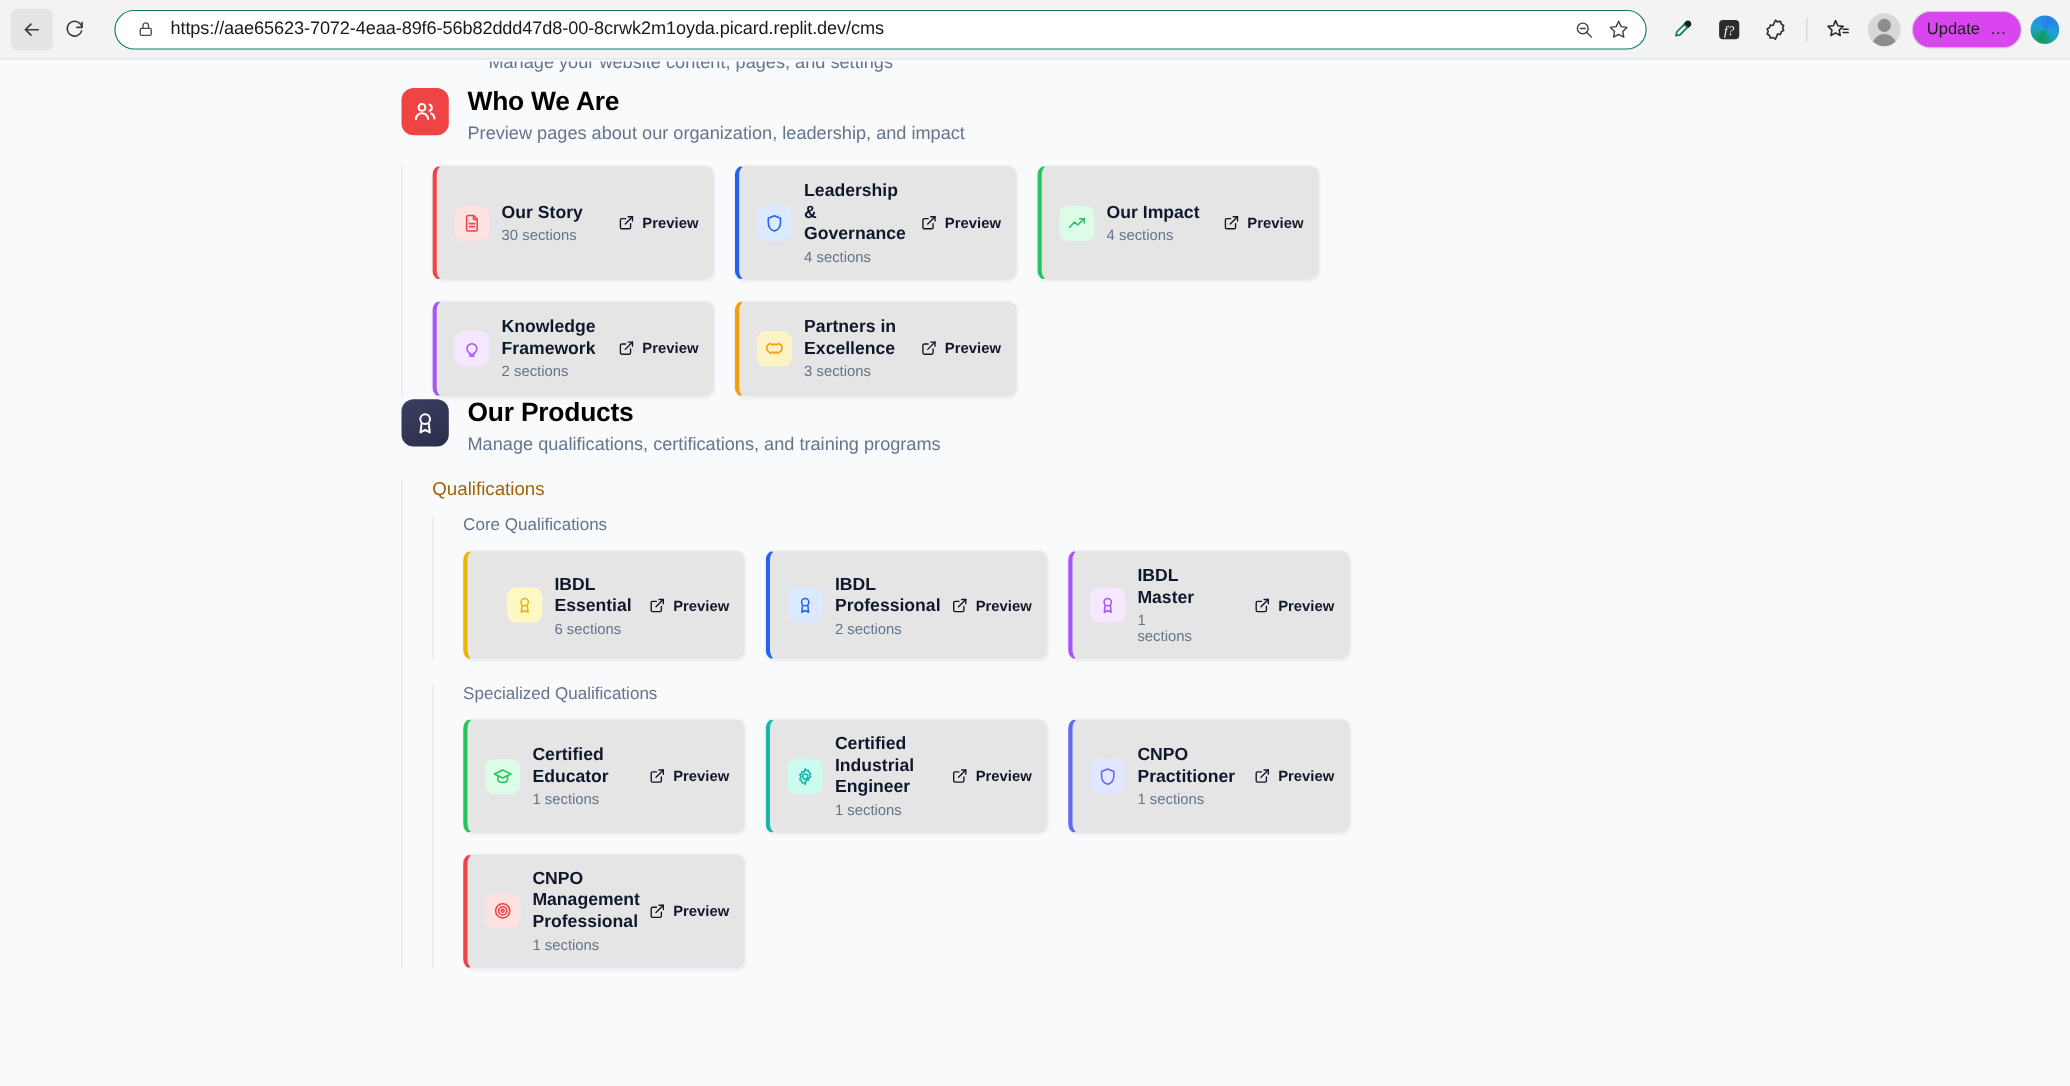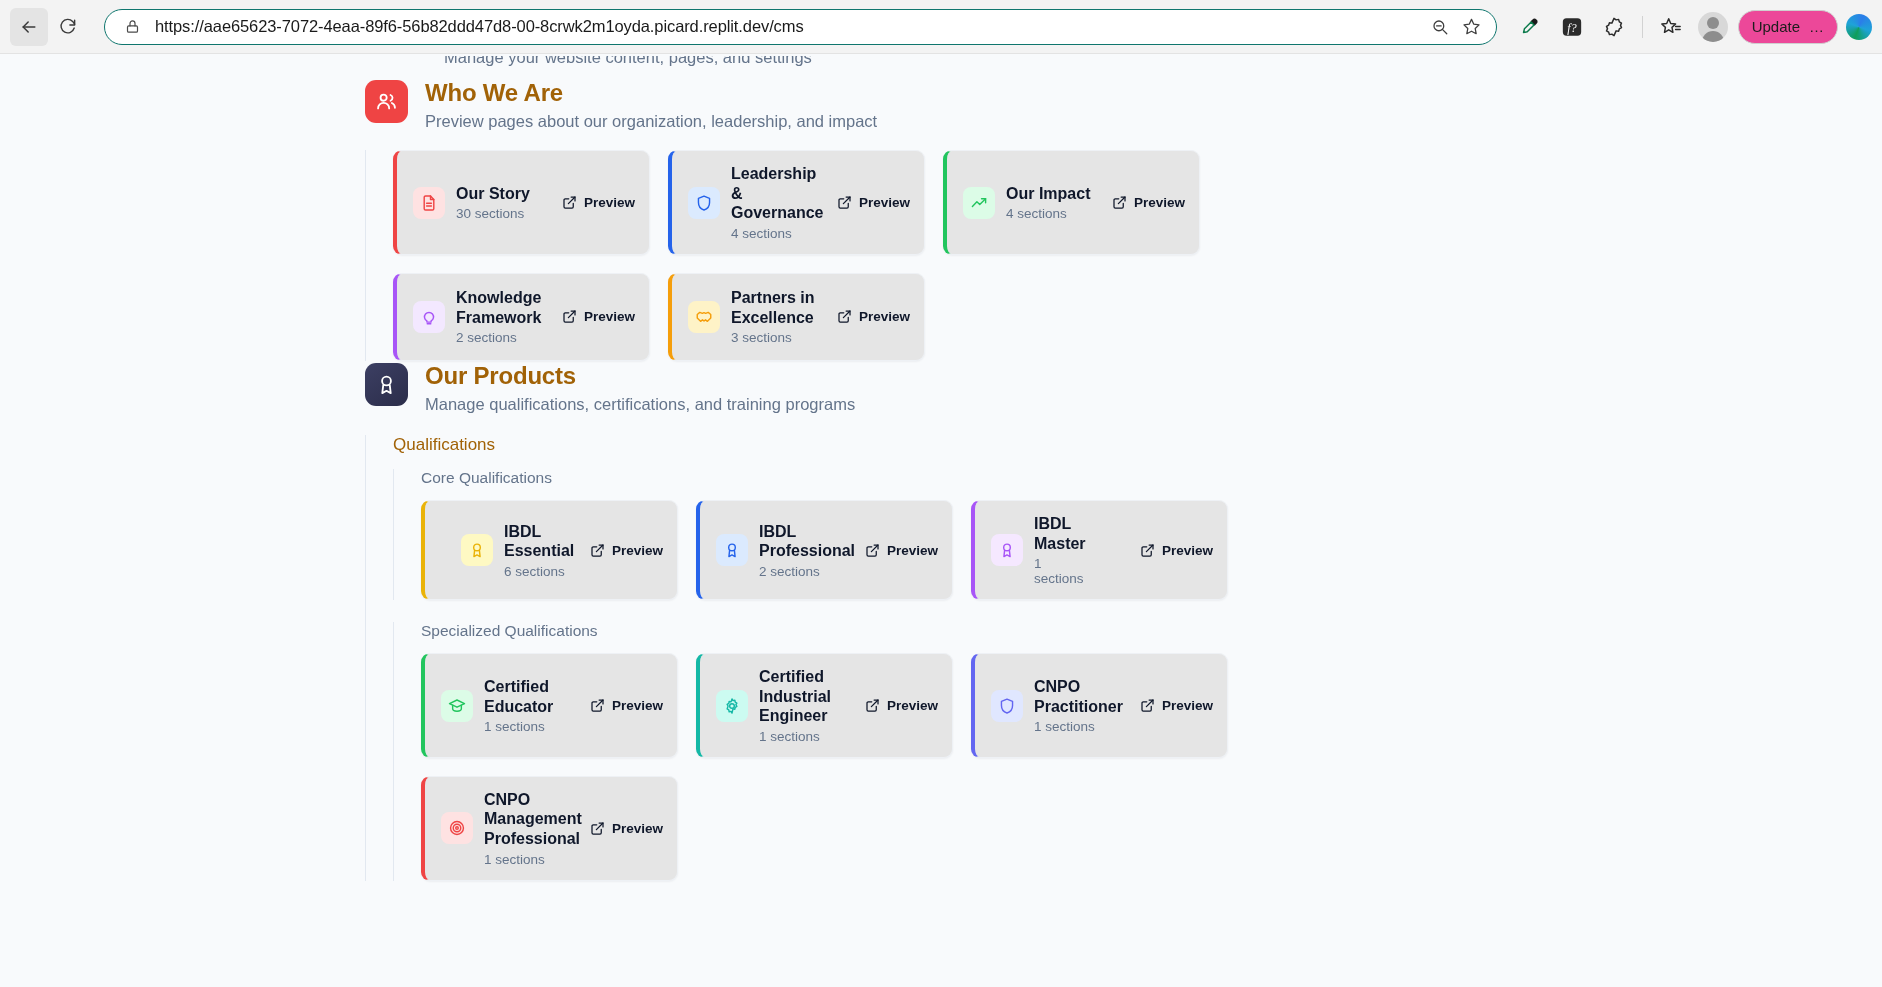--- a/index.html
+++ b/index.html
@@ -55,21 +55,21 @@
     color: #2b2b2b; margin: 0 3px; cursor: pointer; }
   .tb-sep { width: 1px; height: 22px; background: #d2d2d2; margin: 0 7px; flex:none; }
   #avatar { width: 30px; height: 30px; border-radius: 50%; background: #d8d8d8;
     position: relative; overflow: hidden; flex: none; margin: 0 6px; cursor: pointer; }
   #avatar::before { content:""; position:absolute; top:5px; left:9px; width:12px; height:12px;
     border-radius:50%; background:#8d8d8d; }
   #avatar::after { content:""; position:absolute; top:19px; left:4px; width:22px; height:16px;
     border-radius:11px 11px 0 0; background:#8d8d8d; }
   #update-btn {
     height: 34px; border: 1px solid #cfcfcf; border-radius: 17px;
-    background: #ec4899; display: flex; align-items: center; gap: 9px;
+    background: #d946ef; display: flex; align-items: center; gap: 9px;
     padding: 0 13px; font-size: 15px; color: #1d1d1d; flex: none;
     margin-left: 4px; cursor: pointer;
   }
   #edge-logo { width: 26px; height: 26px; border-radius: 50%; flex:none; margin-left: 8px;
     background: conic-gradient(from 200deg, #0f9d58, #1ea3d8, #2b7de9, #1ea3d8, #0f9d58); cursor:pointer; }
 
   
   #page {
     position: absolute; top: 56px; left: 0;
     width: 1882px; height: 933px;
@@ -86,21 +86,21 @@
   
   .section { position: relative; }
   .section-head { display: flex; align-items: flex-start; gap: 17px; }
   .sec-icon {
     width: 43px; height: 43px; border-radius: 11px; flex: none;
     display: flex; align-items: center; justify-content: center;
     color: #fff;
   }
   .sec-icon.red { background: #ef4444; }
   .sec-icon.navy { background: linear-gradient(145deg,#3c3f63,#2b2d4a); }
-  .sec-title { font-size: 24px; font-weight: 700; color: #a16207; line-height: 1.1; letter-spacing: -0.2px; }
+  .sec-title { font-size: 24px; font-weight: 700; color: #000000; line-height: 1.1; letter-spacing: -0.2px; }
   .sec-sub { font-size: 16.5px; color: #64748b; margin-top: 6px; }
 
   
   .rail { position: relative; padding-left: 28px; }
   .rail::before {
     content: ""; position: absolute; left: 0; top: 0; bottom: 0;
     width: 1px; background: #e2e8f0;
   }
   .group-title { font-size: 17px; color: #a16207; font-weight: 400; }
   .sub-title { font-size: 15.5px; color: #64748b; }

